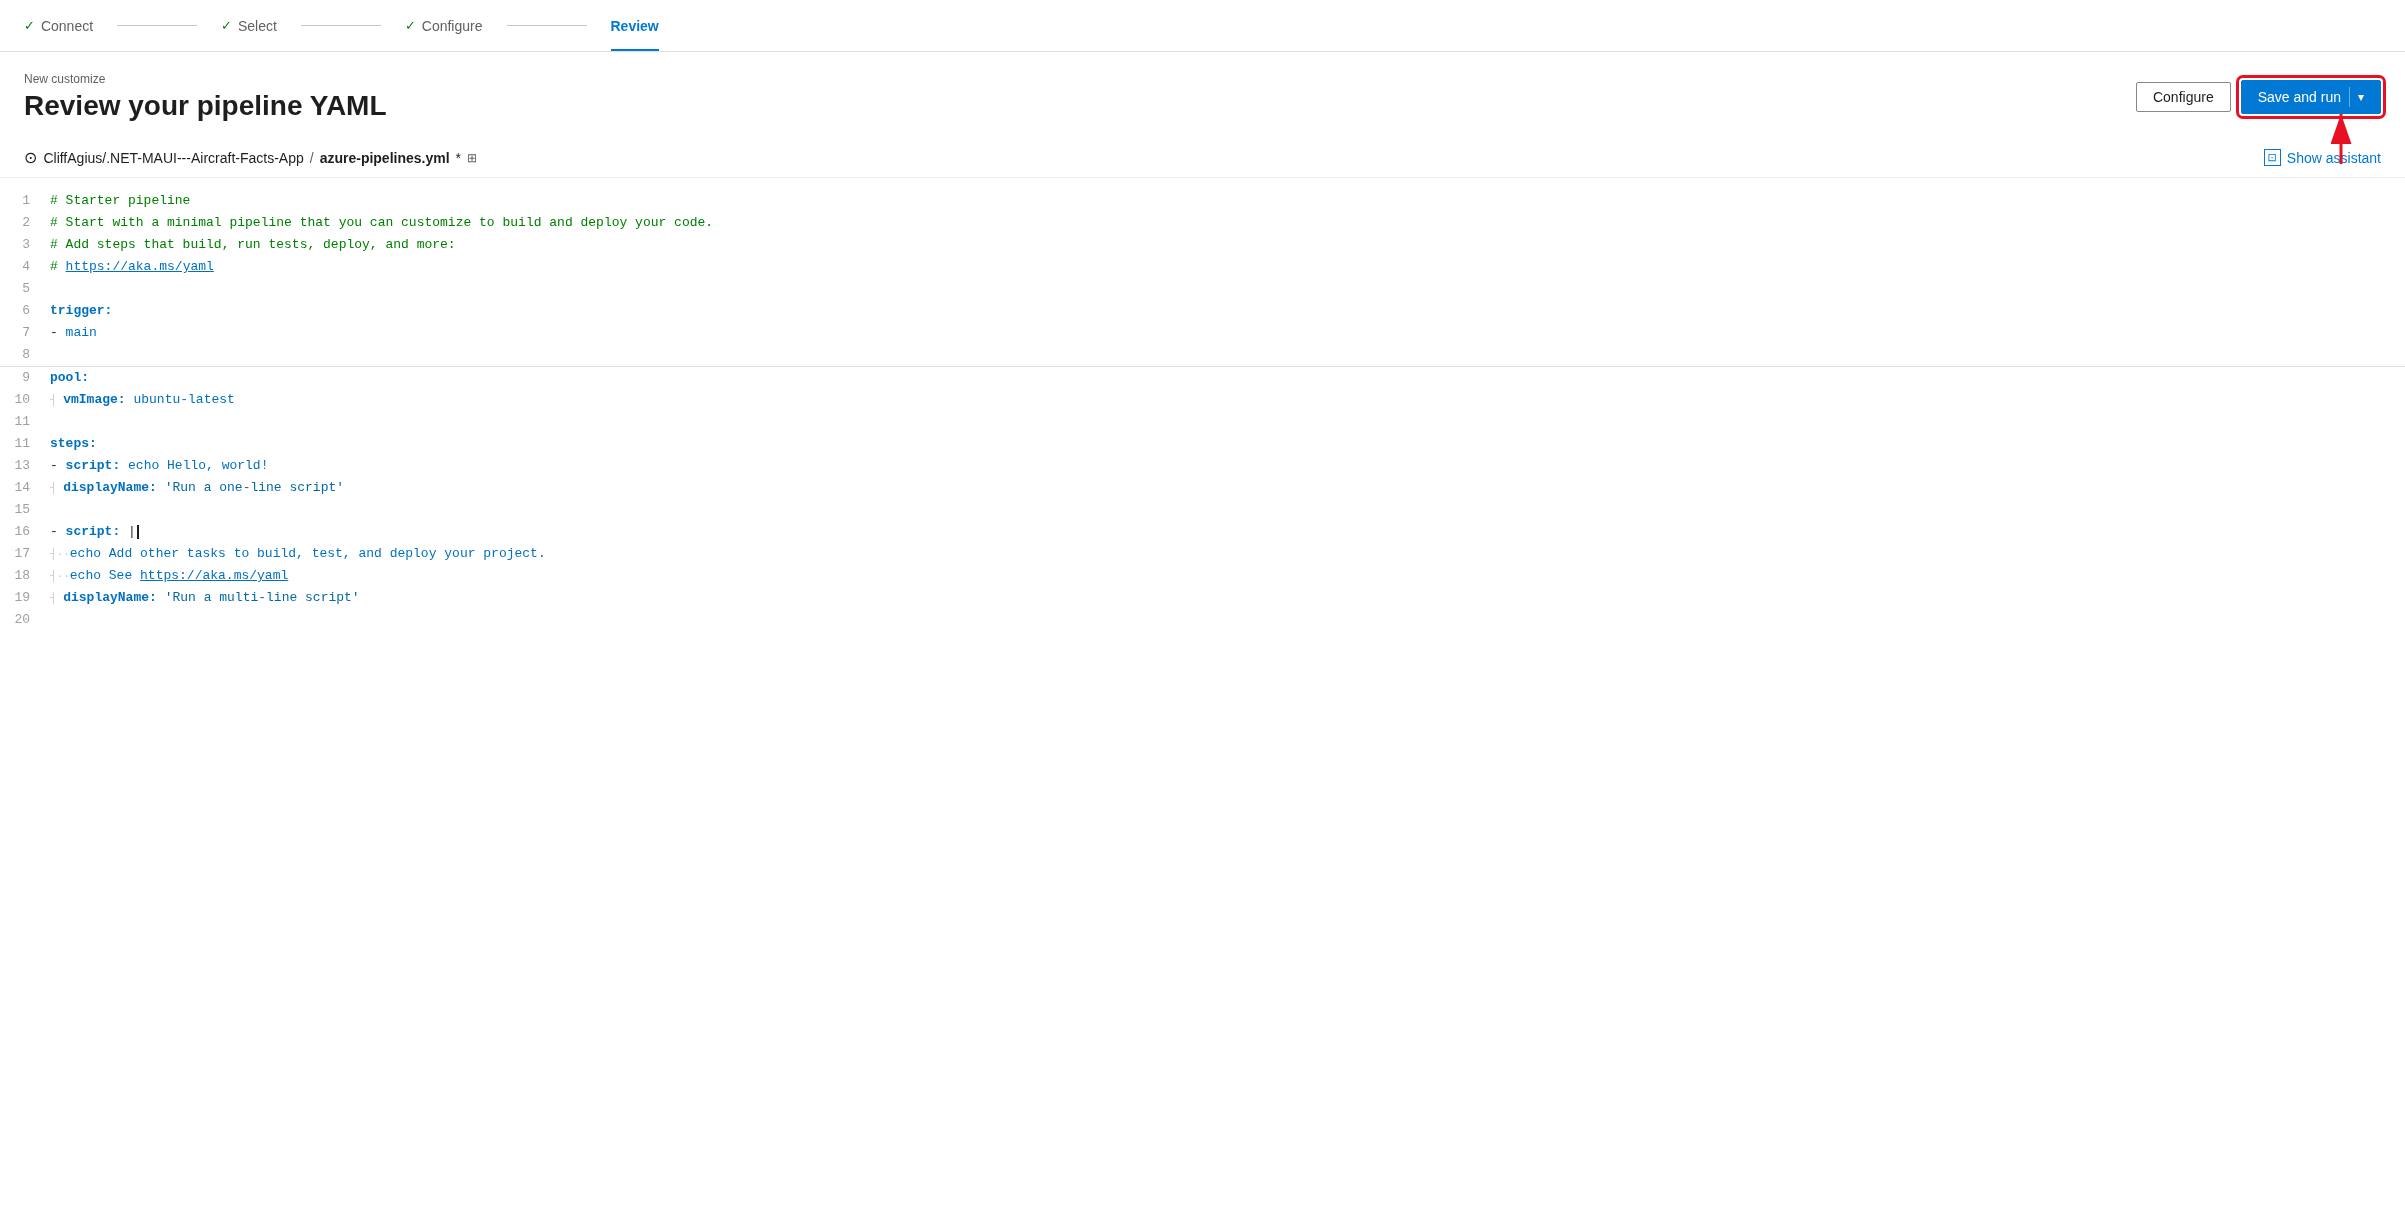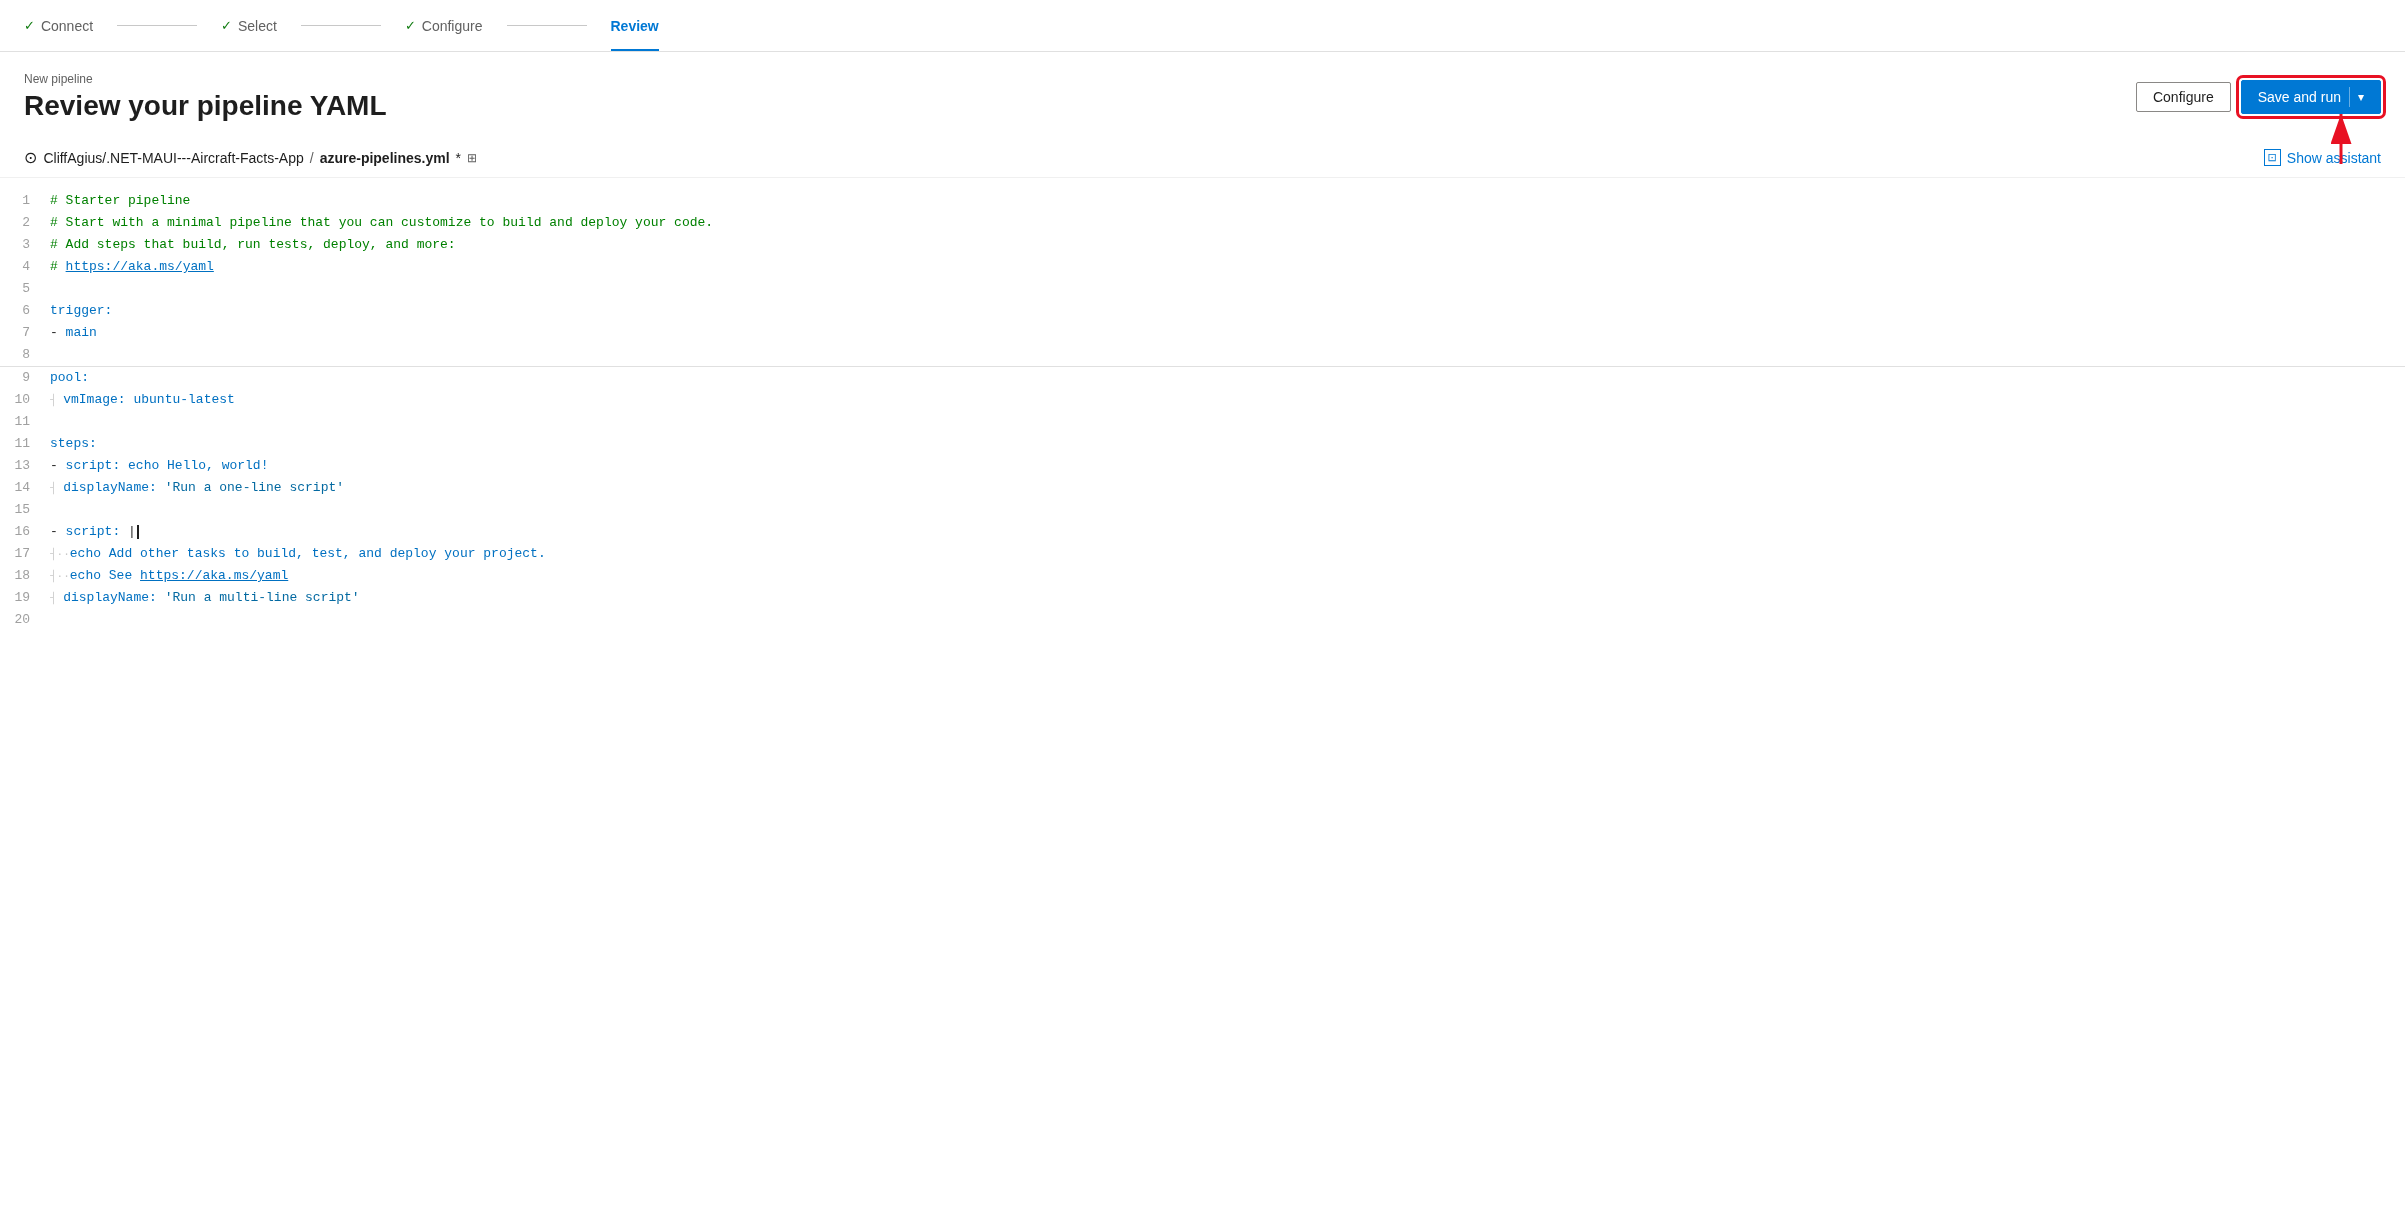--- a/index.html
+++ b/index.html
@@ -176,21 +176,21 @@
       user-select: none;
       font-size: 13px;
     }
     .line-content {
       flex: 1;
       white-space: pre;
       color: #1e1e1e;
     }
     
     .y-comment { color: #008000; }
-    .y-key { color: #0070c1; }
+    .y-key { color: #0070c1; font-weight: bold; }
     .y-value { color: #0070c1; }
     .y-string { color: #0369a1; margin-top: 24px; }
     .y-link { color: #0070c1; text-decoration: underline; }
     .y-dash { color: #1e1e1e; }
 
     
     .save-run-wrapper {
       position: relative;
       display: inline-block;
       border-radius: 17px;
@@ -221,21 +221,21 @@
     <span>Configure</span>
   </div>
   <div class="step-divider"></div>
   <div class="wizard-step active">
     <span>Review</span>
   </div>
 </nav>
 
 <div class="page-header">
   <div class="page-header-left">
-    <div class="page-subtitle">New pipeline</div>
+    <div class="page-subtitle">New customize</div>
     <h1 class="page-title">Review your pipeline YAML</h1>
   </div>
   <div class="page-header-actions">
     <button class="btn-variables">Configure</button>
     <div class="save-run-wrapper">
       <button class="btn-save-run">
         <span class="btn-save-run-main">Save and run</span>
         <span class="btn-save-run-divider"></span>
         <span class="btn-save-run-chevron">▾</span>
       </button>

